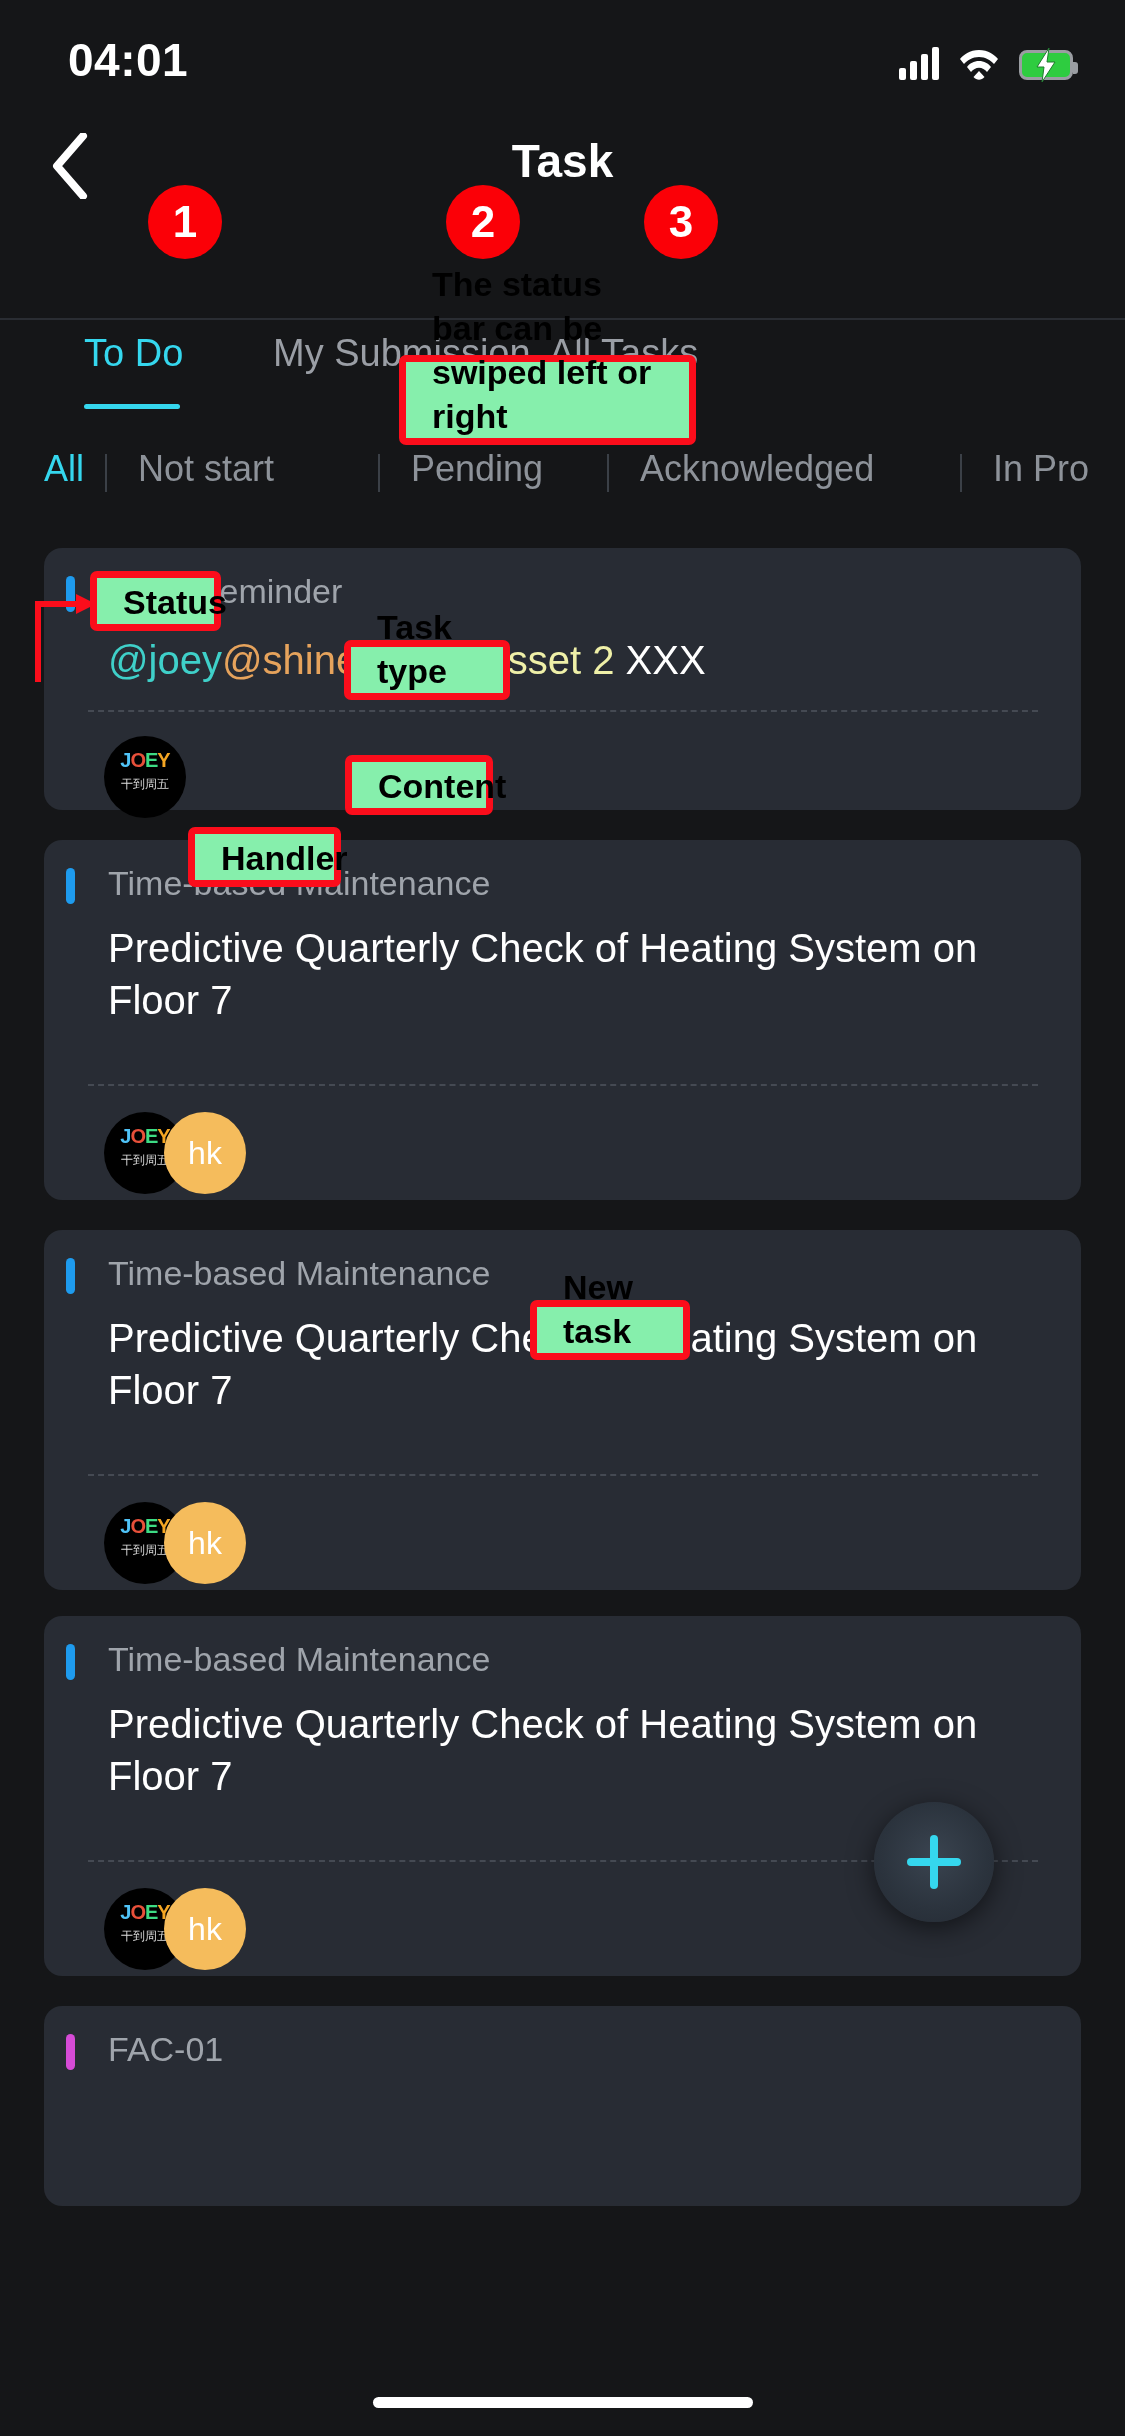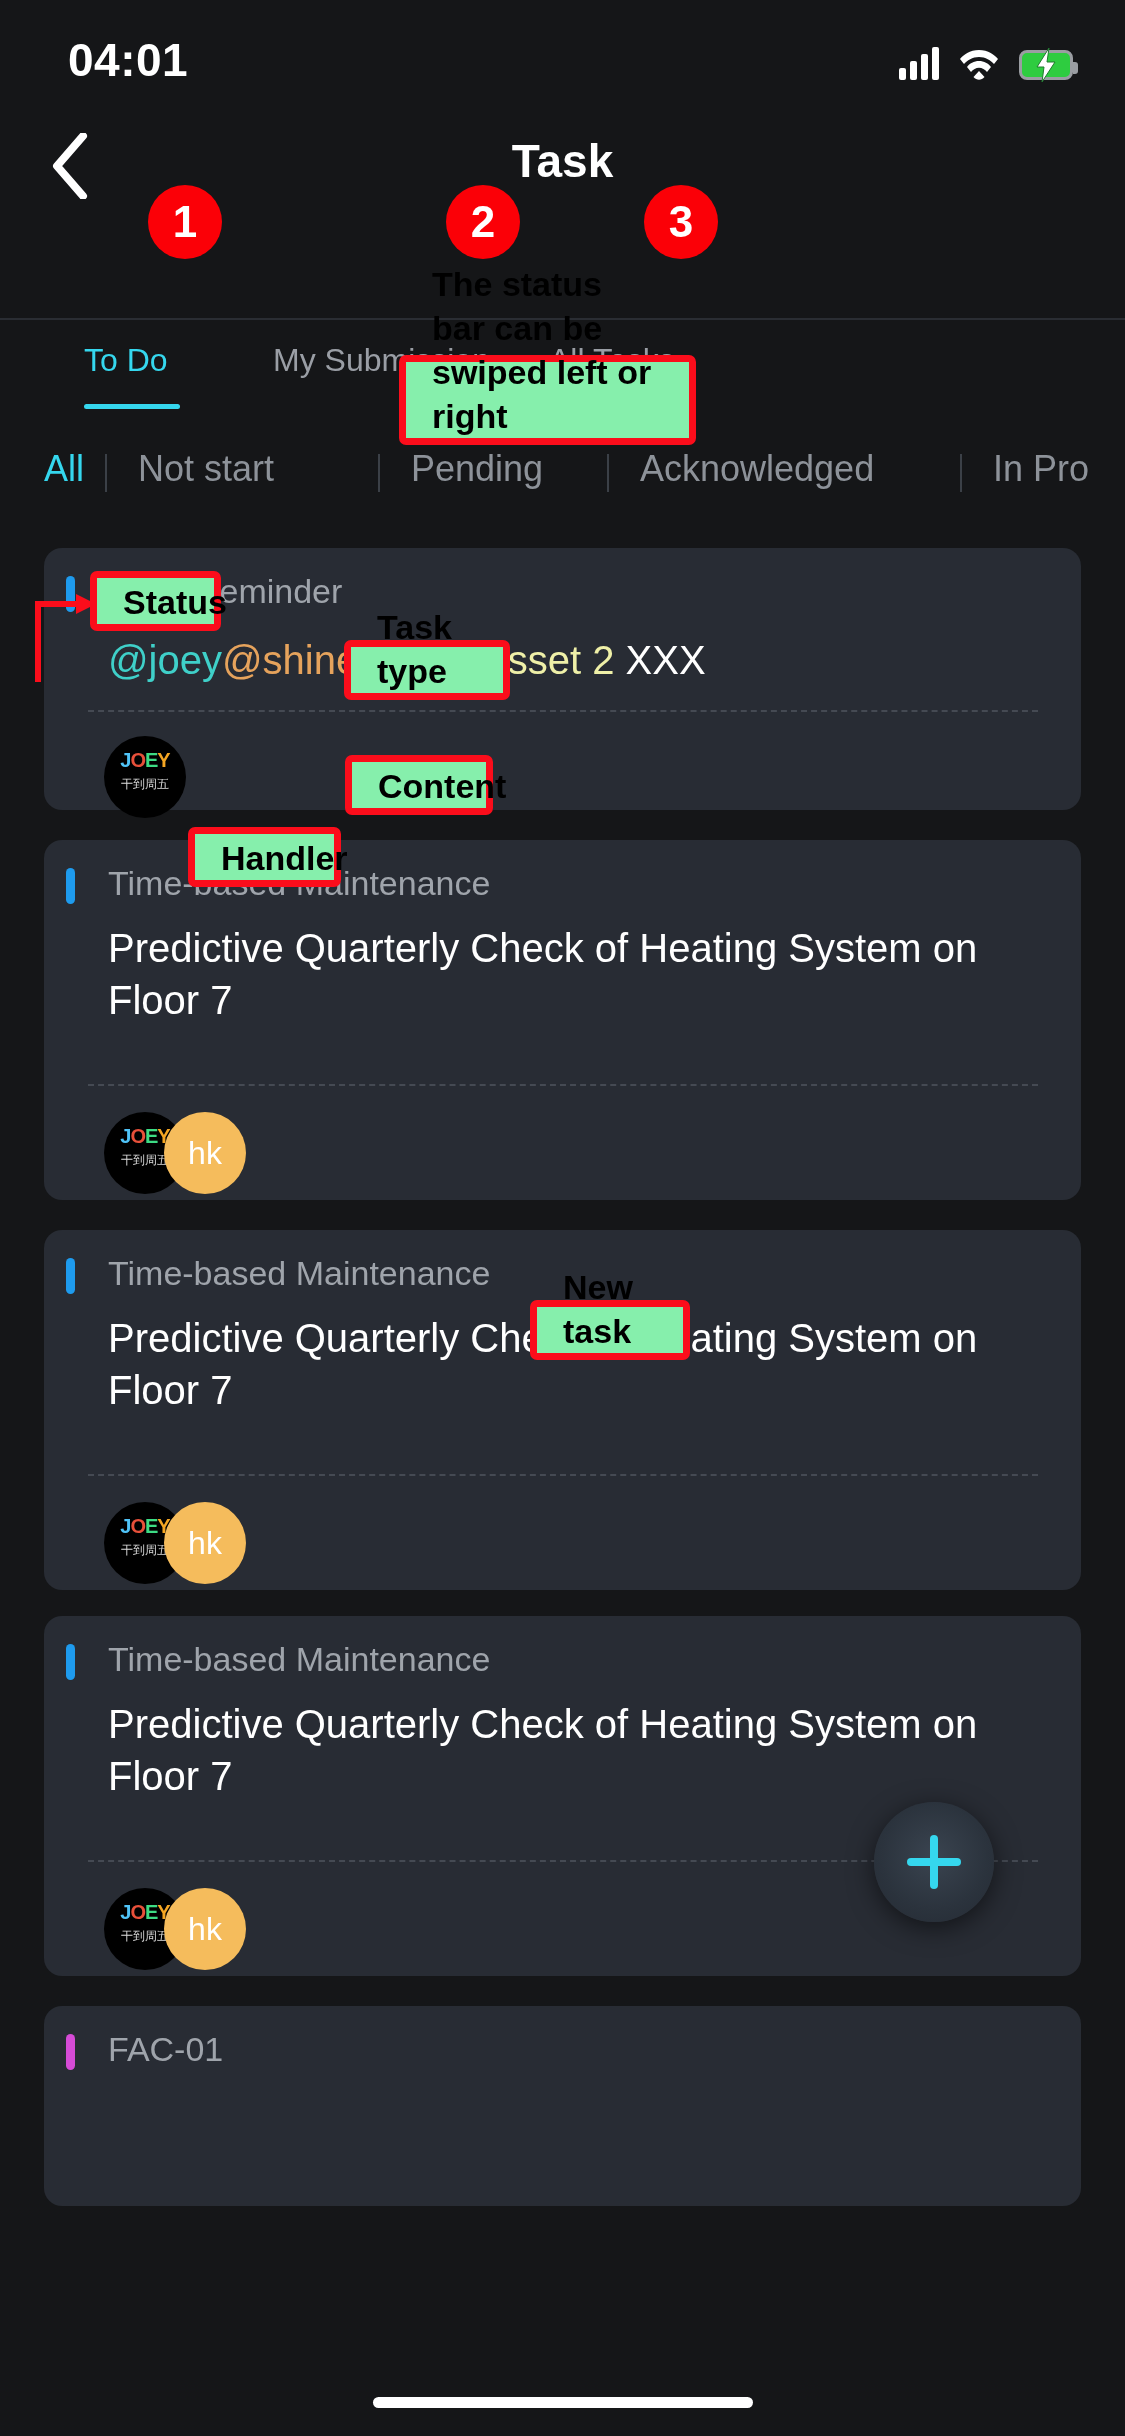--- a/index.html
+++ b/index.html
@@ -21,21 +21,21 @@
   .bolt { position:absolute; left:50%; top:50%; transform:translate(-50%,-50%); width:24px; height:34px; }
 
   
   .navbar { position:absolute; top:110px; left:0; width:1125px; height:108px; }
   .backbtn { position:absolute; left:36px; top:22px; width:68px; height:68px; display:flex; align-items:center; justify-content:center; }
   .backbtn svg { display:block; }
   .navtitle { position:absolute; left:0; top:24px; width:1125px; text-align:center; font-size:46px; font-weight:700; color:#fff; }
 
   
   .tabrow { position:absolute; top:318px; left:0; width:1125px; height:110px; border-top:2px solid #2a2d33; }
-  .tab { position:absolute; top:22px; font-size:32px; color:#9a9ea5; white-space:nowrap; }
+  .tab { position:absolute; top:12px; font-size:38px; color:#9a9ea5; white-space:nowrap; }
   .tab.active { color:#35D7EE; }
   .tab-todo { left:84px; }
   .tab-sub  { left:273px; }
   .tab-all  { left:549px; }
   .tab-underline { position:absolute; left:84px; top:84px; width:96px; height:5px; background:#35D7EE; border-radius:3px; }
 
   
   .filterrow { position:absolute; top:448px; left:0; width:1125px; height:62px; white-space:nowrap; overflow:hidden; }
   .chip { position:absolute; top:0; font-size:36px; color:#8d9299; }
   .chip.active { color:#35D7EE; }

